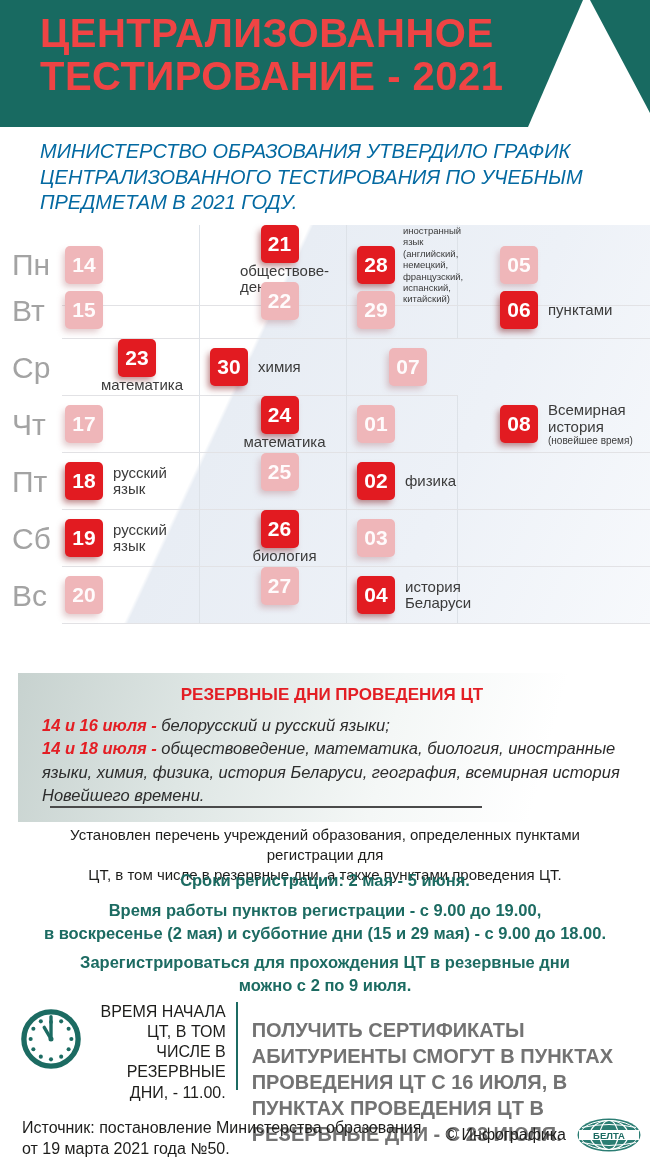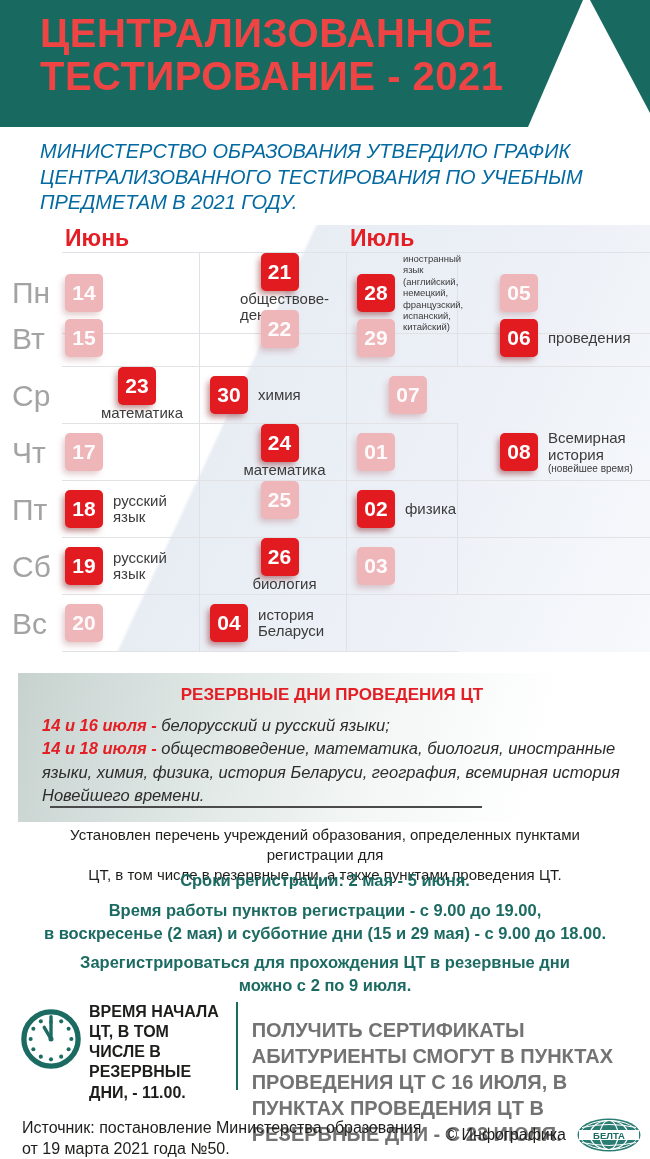--- a/index.html
+++ b/index.html
@@ -58,22 +58,22 @@
   
   .reg-para { position:absolute; top:825px; left:30px; width:590px; text-align:center;
     color:#1d1d1b; font-size:15px; line-height:1.32; white-space:pre-line; }
   .teal-block { position:absolute; top:869px; left:0; width:650px; text-align:center;
     color:#1c6b62; font-weight:700; font-size:16.5px; line-height:1.38; }
   .teal-block p { margin-bottom:7px; }
   .teal-block span { display:block; }
   
   .bottom-info { position:absolute; top:1002px; left:20px; width:624px; display:flex; }
   .clock { flex:0 0 62px; width:62px; height:62px; margin-top:6px; }
-  .time-text { width:138px; margin-left:7px; font-weight:700; font-size:16px;
-    line-height:1.26; color:#1d1d1b; }
+  .time-text { width:138px; margin-left:7px; font-weight:400; font-size:16px;
+    line-height:1.26; color:#1d1d1b;text-align:right; }
   .v-div { flex:0 0 2px; width:2px; height:88px; background:#1c6b62; margin-left:10px; }
   .cert-text { width:396px; margin-left:14px; font-weight:700; font-size:20px;
     line-height:1.3; color:#737373;margin-top:15px; }
   
   .footer { position:absolute; top:1117px; left:0; width:650px; height:42px; }
   .source { position:absolute; left:22px; top:1px; font-size:16px; color:#1d1d1b;
     line-height:1.3; white-space:pre-line; }
   .footer-right { position:absolute; right:8px; top:0; display:flex; align-items:center; gap:10px; }
   .copyright { font-size:16px; color:#1d1d1b; }
 </style>
@@ -87,27 +87,20 @@
     <span>ЦЕНТРАЛИЗОВАННОЕ</span>
     <span>ТЕСТИРОВАНИЕ - 2021</span>
   </h1>
 </div>
 
 <div class="intro">МИНИСТЕРСТВО ОБРАЗОВАНИЯ УТВЕРДИЛО ГРАФИК
 ЦЕНТРАЛИЗОВАННОГО ТЕСТИРОВАНИЯ ПО УЧЕБНЫМ
 ПРЕДМЕТАМ В 2021 ГОДУ.</div>
 
 <div class="calendar">
-  <div class="cal-grid month-row">
-    <div class="cell no-line"></div>
-    <div class="cell"><span class="month-label">Июнь</span></div>
-    <div class="cell"></div>
-    <div class="cell"><span class="month-label">Июль</span></div>
-    <div class="cell"></div>
-  </div>
 
   <div class="cal-grid day-row">
     <div class="cell day-cell">Пн</div>
     <div class="cell c-jun1 sep">
       <div class="tile off">14</div>
     </div>
     <div class="cell c-jun2 sep">
       <div class="tile active">21</div>
       <div class="subj">обществове-
 дение</div>
@@ -130,21 +123,21 @@
       <div class="tile off">15</div>
     </div>
     <div class="cell c-jun2 sep">
       <div class="tile off">22</div>
     </div>
     <div class="cell c-jul1 sep">
       <div class="tile off">29</div>
     </div>
     <div class="cell c-jul2">
       <div class="tile active">06</div>
-      <div class="subj">проведения</div>
+      <div class="subj">пунктами</div>
     </div>
   </div>
 
   <div class="cal-grid day-row">
     <div class="cell day-cell">Ср</div>
     <div class="cell c-jun2 sep">
       <div class="tile active">23</div>
       <div class="subj">математика</div>
     </div>
     <div class="cell c-jul1 sep">
@@ -204,20 +197,23 @@
     <div class="cell c-jul1 sep">
       <div class="tile off">03</div>
     </div>
     <div class="cell c-jul2"></div>
   </div>
 
   <div class="cal-grid day-row">
     <div class="cell day-cell">Вс</div>
     <div class="cell c-jun1 sep">
       <div class="tile off">20</div>
+    </div>
+    <div class="cell c-jun2 sep">
+      <div class="tile off">27</div>
     </div>
     <div class="cell c-jul1 sep">
       <div class="tile active">04</div>
       <div class="subj">история
 Беларуси</div>
     </div>
     <div class="cell c-jul2"></div>
   </div>
 </div>
 

